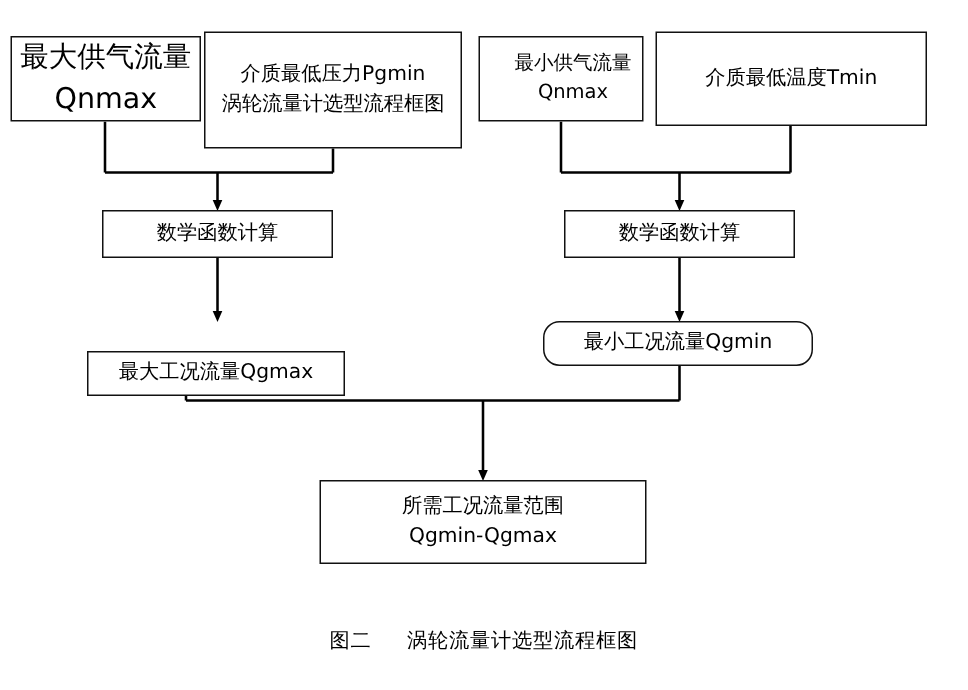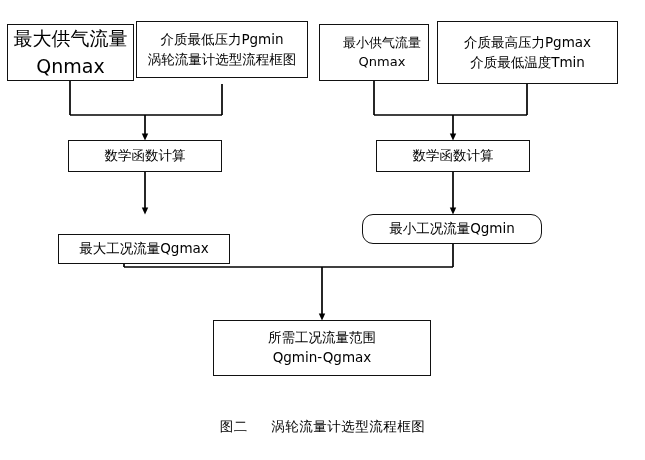--- a/index.html
+++ b/index.html
@@ -34,21 +34,21 @@
     color: #000000;
     line-height: 1.45;
     z-index: 2;
   }
   .node .line {
     display: block;
     white-space: nowrap;
   }
   
   #node-qnmax   { left: 7px;   top: 24px;  width: 127px; height: 57px; font-size: 19px; }
-  #node-pgmin   { left: 136px; top: 21px;  width: 172px; height: 57px; font-size: 13.5px; }
+  #node-pgmin   { left: 136px; top: 21px;  width: 172px; height: 78px; font-size: 13.5px; }
   #node-qnmin   { left: 319px; top: 24px;  width: 110px; height: 57px; font-size: 13px; padding-left: 16px; }
   #node-pgmax   { left: 437px; top: 21px;  width: 181px; height: 63px; font-size: 13.5px; }
   
   #node-calc-left  { left: 68px;  top: 140px; width: 154px; height: 32px; font-size: 13.5px; }
   #node-calc-right { left: 376px; top: 140px; width: 154px; height: 32px; font-size: 13.5px; }
   
   #node-qgmax { left: 58px;  top: 214px; width: 172px; height: 30px; font-size: 13.5px; margin-top: 20px; }
   #node-qgmin { left: 362px; top: 214px; width: 180px; height: 30px; font-size: 13.5px; border-radius: 11px; }
   
   #node-result { left: 213px; top: 320px; width: 218px; height: 56px; font-size: 13.5px; }
@@ -106,21 +106,20 @@
   <span class="line">介质最低压力Pgmin</span>
   <span class="line">涡轮流量计选型流程框图</span>
 </div>
 
 <div class="node" id="node-qnmin">
   <span class="line">最小供气流量</span>
   <span class="line">Qnmax</span>
 </div>
 
 <div class="node" id="node-pgmax">
-  <span class="line">介质最高压力Pgmax</span>
   <span class="line">介质最低温度Tmin</span>
 </div>
 
 <div class="node" id="node-calc-left">
   <span class="line">数学函数计算</span>
 </div>
 
 <div class="node" id="node-calc-right">
   <span class="line">数学函数计算</span>
 </div>

